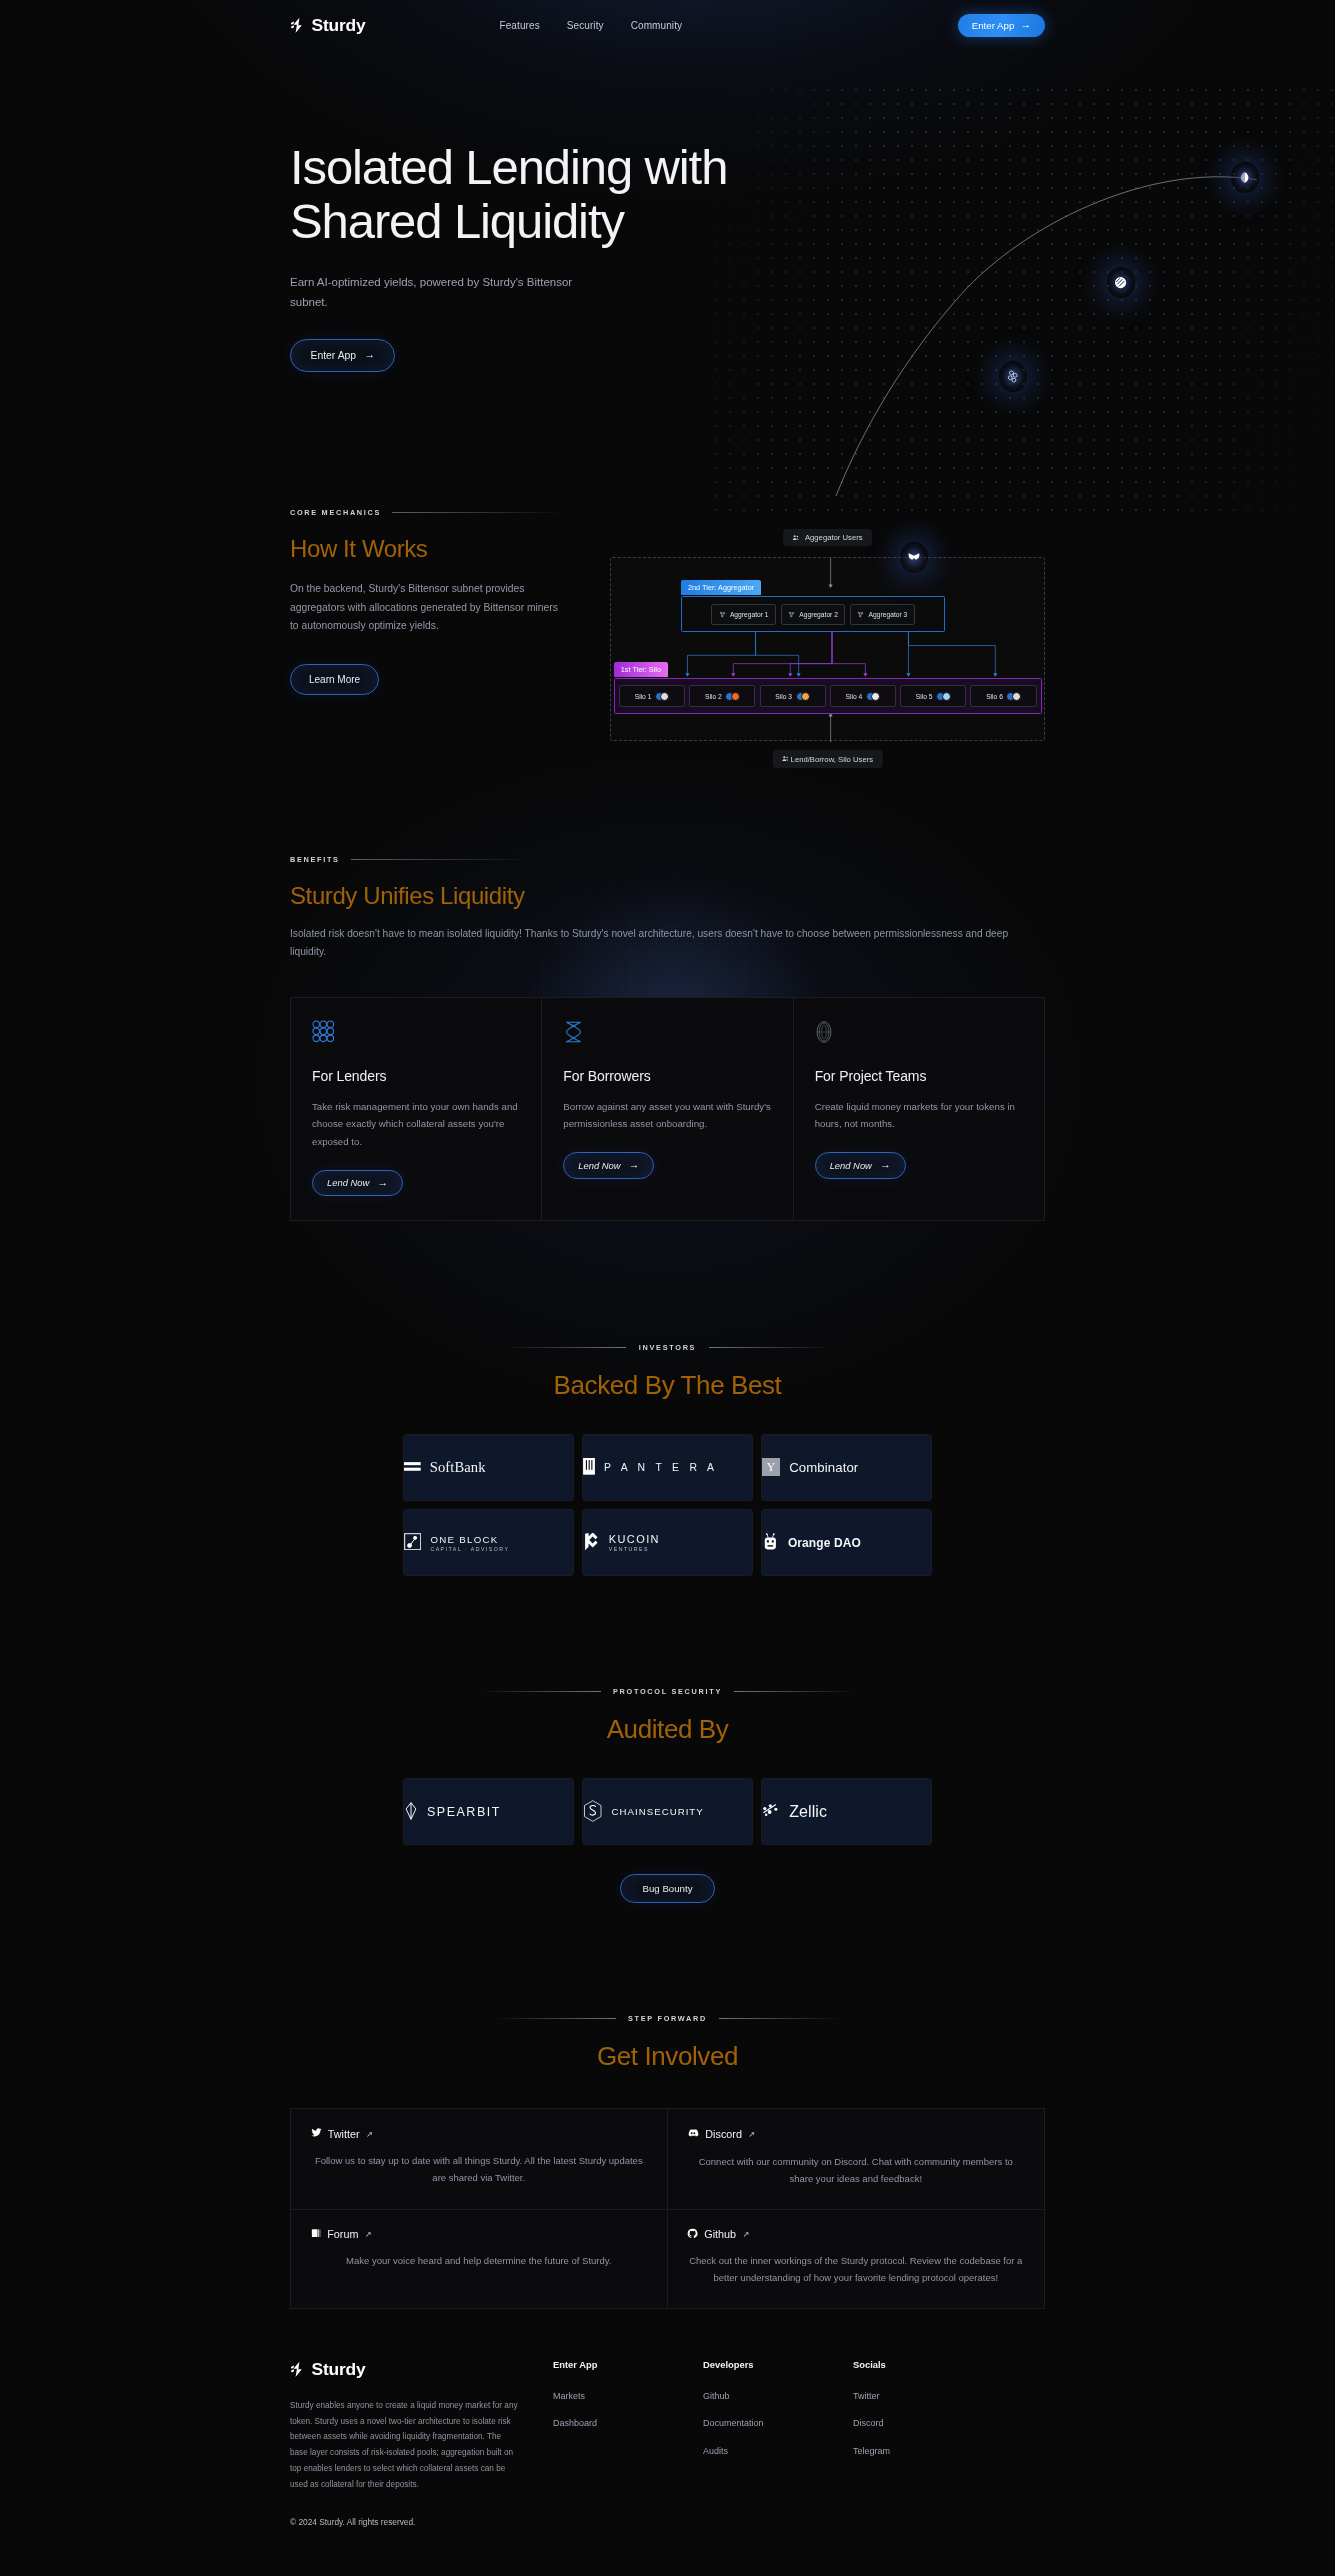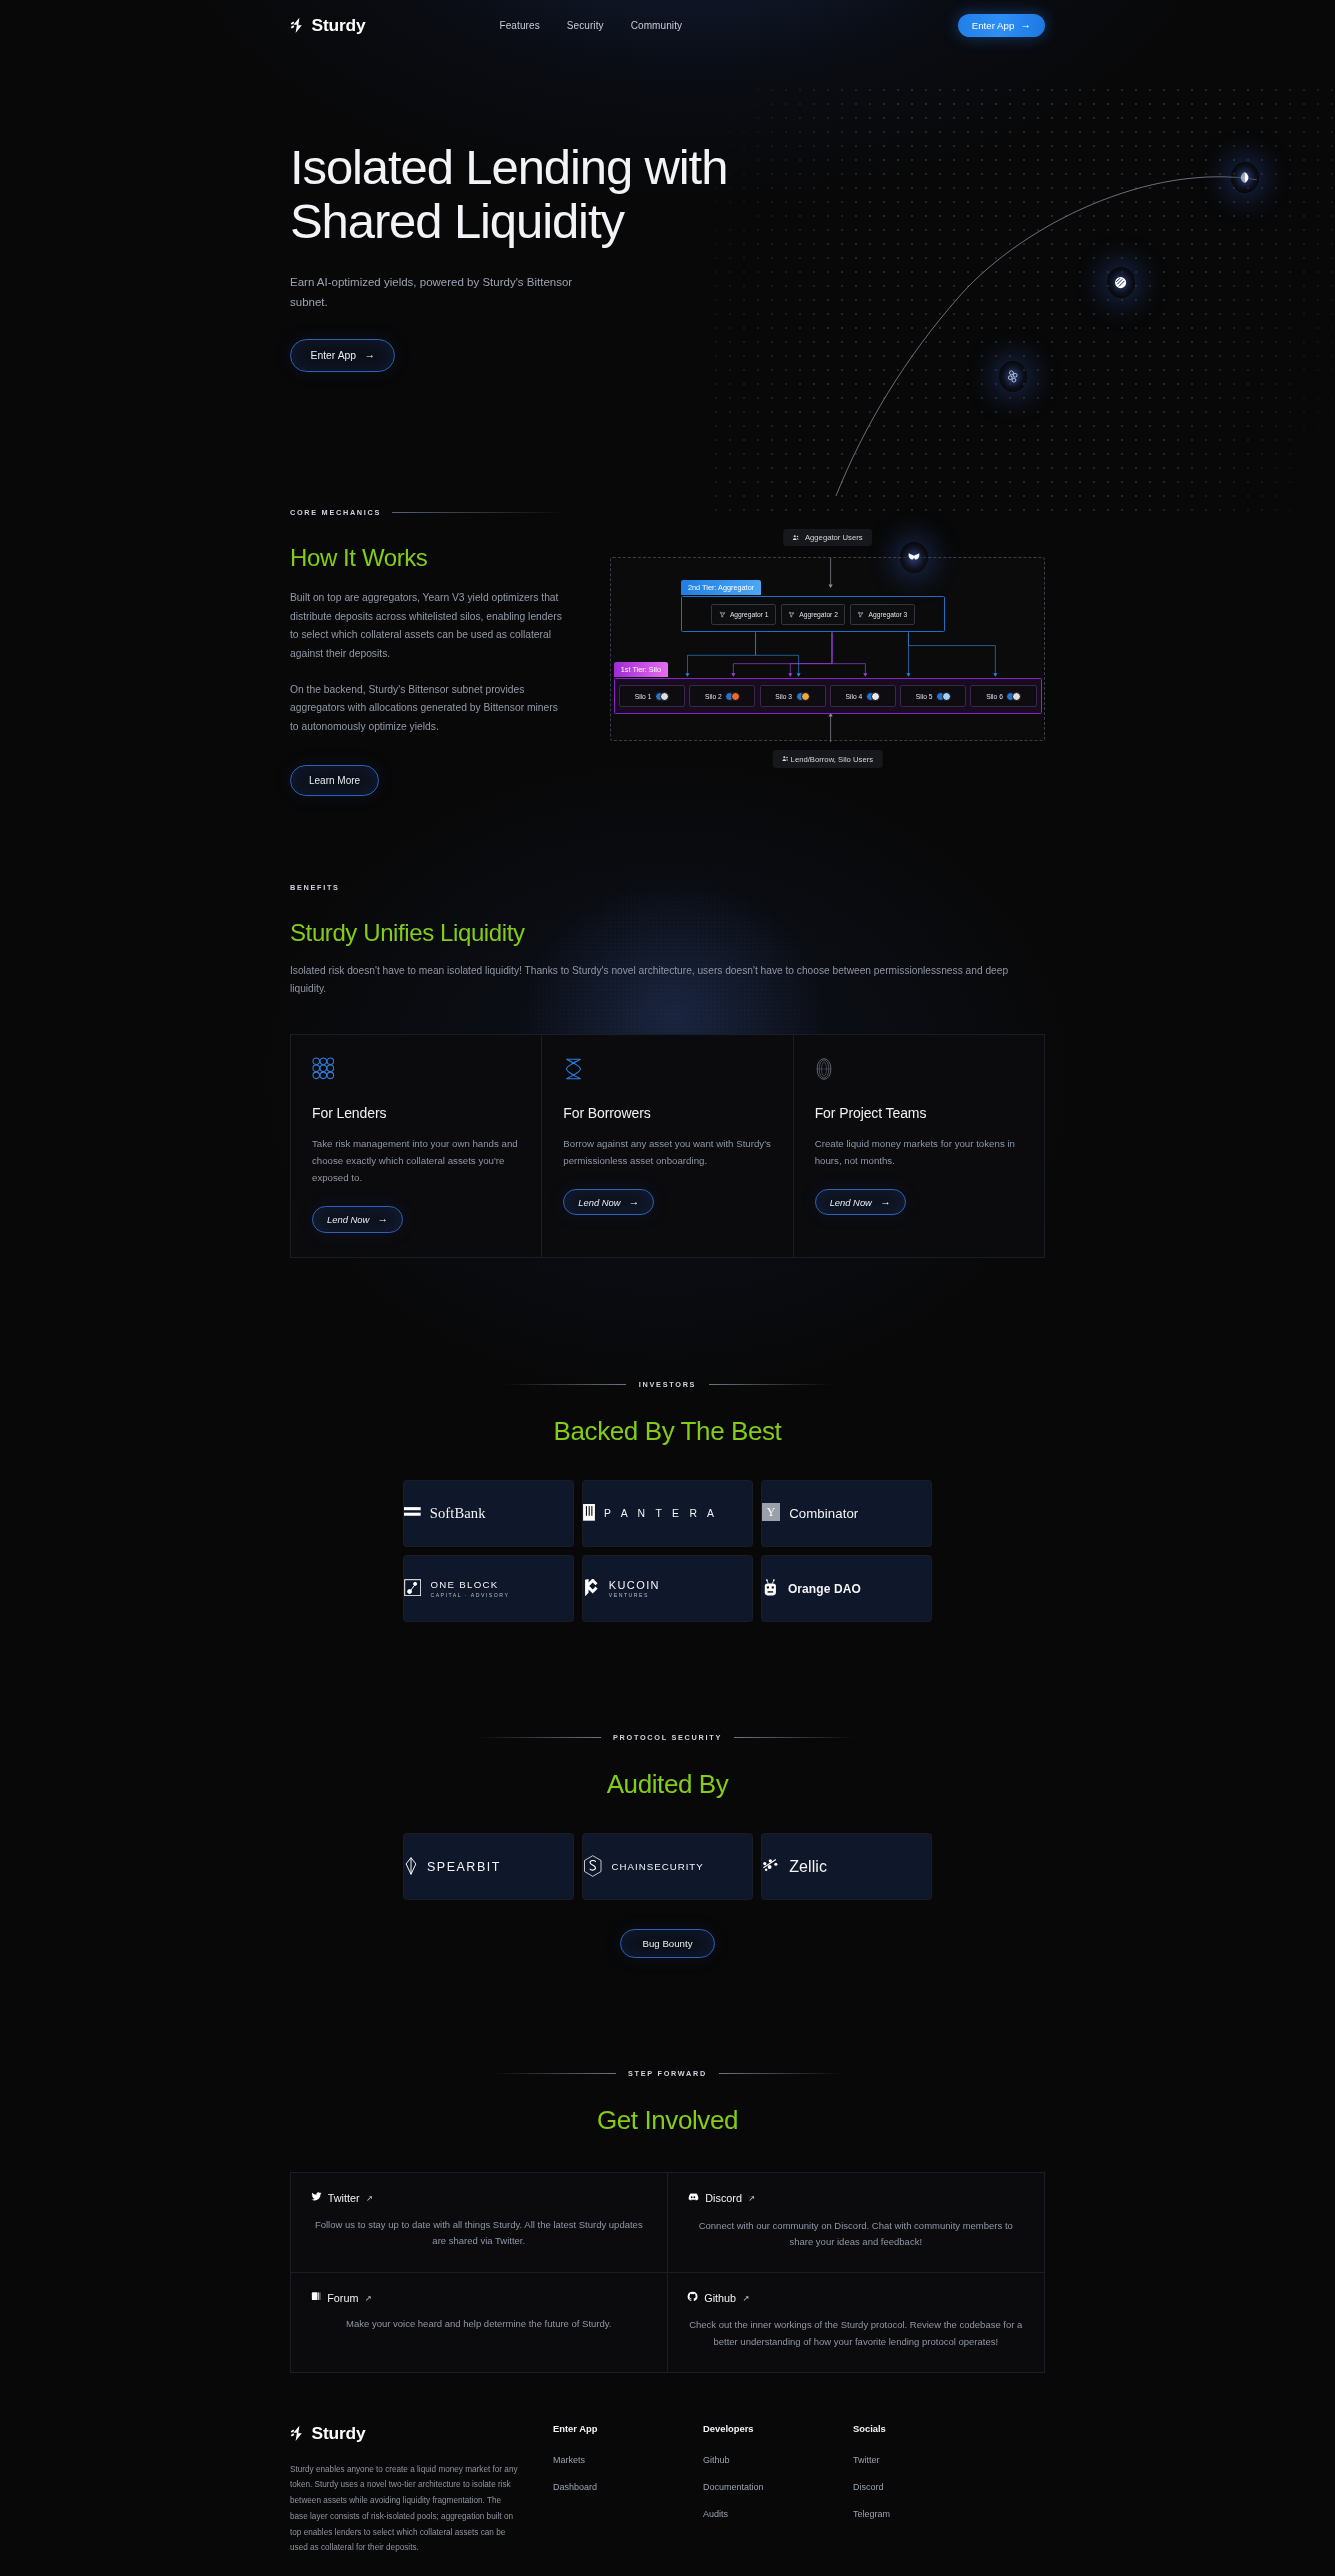--- a/index.html
+++ b/index.html
@@ -99,21 +99,21 @@
   .node svg{ display:block; }
 
   
   .eyebrow-row{ display:flex; align-items:center; gap:11px; }
   .eyebrow{
     font-size:7.3px; letter-spacing:1.7px; color:#cfd3dc; font-weight:700;
     white-space:nowrap;
   }
   .eyebrow-line{ height:0.7px; background:linear-gradient(90deg,#5a6073,rgba(90,96,115,0)); flex:1; }
   h2.sec-title{
-    font-size:24px; font-weight:400; letter-spacing:-0.4px; color:#84cc16; margin-top:27px;
+    font-size:24px; font-weight:400; letter-spacing:-0.4px; color:#a16207; margin-top:18px;
   }
   h2.sec-title.center{ text-align:center; font-size:26px; }
 
   
   .hiw{ display:flex; gap:31px; padding-top:33px; }
   .hiw-left{ width:275px; flex:none; }
   .hiw p{
     font-size:10.3px; line-height:1.80; color:#9199a9; margin-top:17.4px;
   }
   .hiw .btn-outline{ margin-top:28px; height:31px; padding:0 18px; font-size:10px;}
@@ -304,21 +304,20 @@
   </section>
 
   <section class="container">
     <div class="hiw">
       <div class="hiw-left">
         <div class="eyebrow-row">
           <span class="eyebrow">CORE MECHANICS</span>
           <span class="eyebrow-line"></span>
         </div>
         <h2 class="sec-title">How It Works</h2>
-        <p>Built on top are aggregators, Yearn V3 yield optimizers that distribute deposits across whitelisted silos, enabling lenders to select which collateral assets can be used as collateral against their deposits.</p>
         <p>On the backend, Sturdy's Bittensor subnet provides aggregators with allocations generated by Bittensor miners to autonomously optimize yields.</p>
         <button class="btn-outline">
           <span>Learn More</span>
         </button>
       </div>
 
       <div class="hiw-right">
         <div class="diagram">
           <div class="dg-userbox">
             <svg width="7.7" height="7.7" viewBox="0 0 24 24" fill="#d3d6de">

